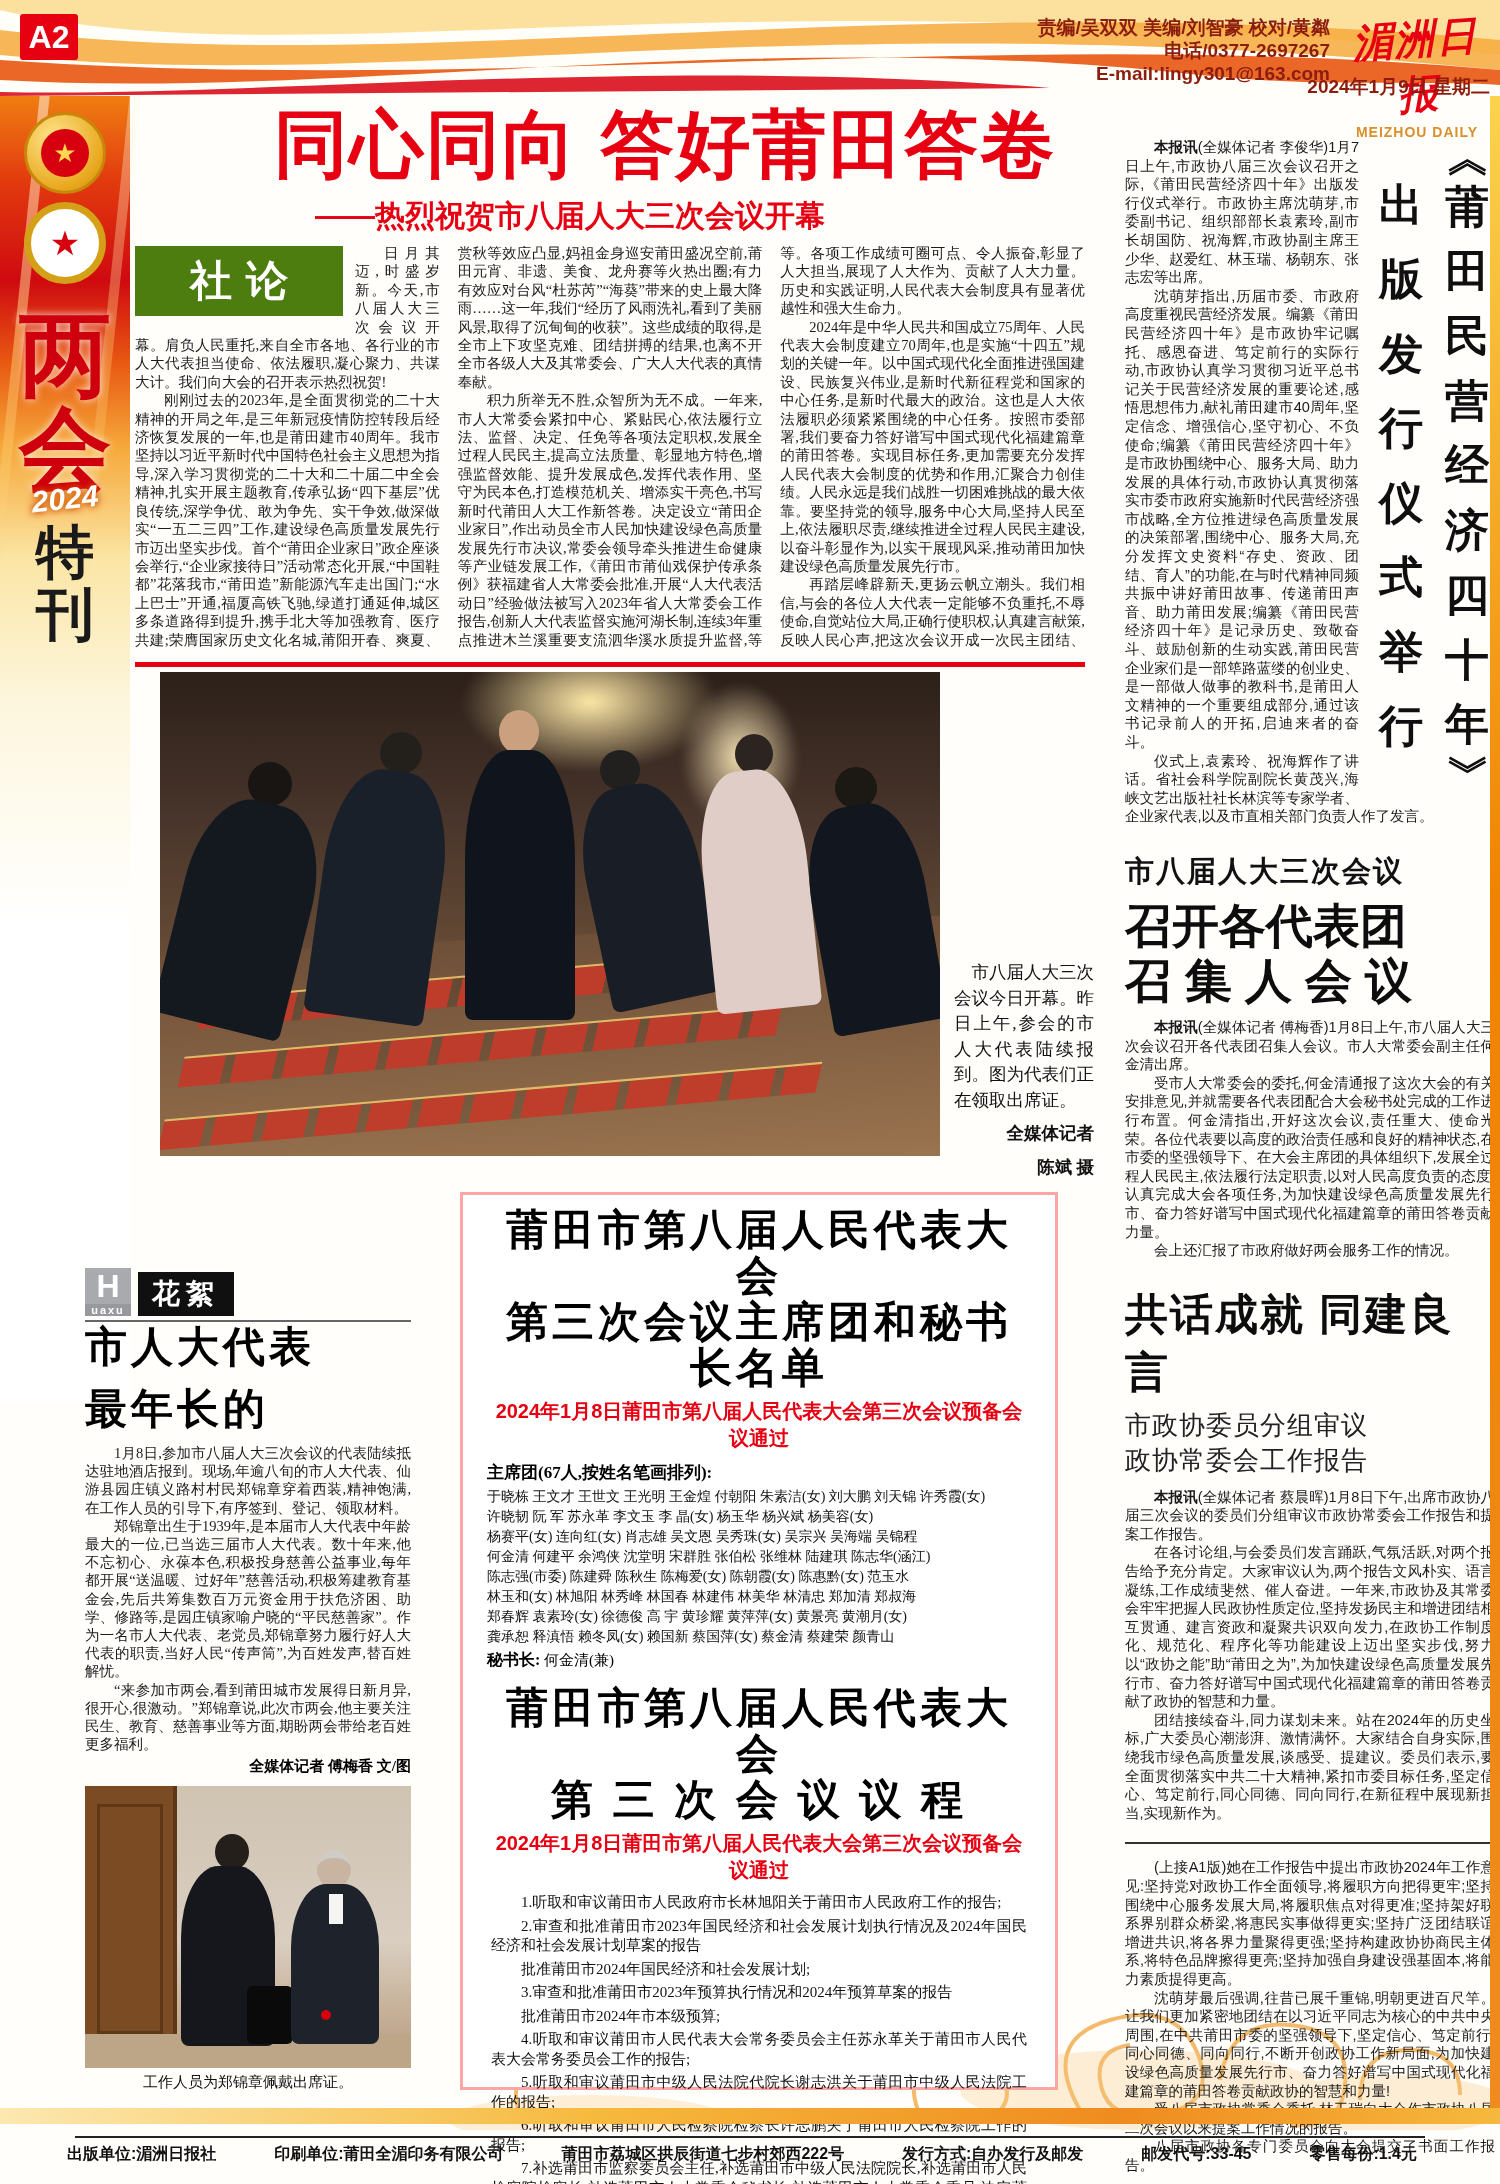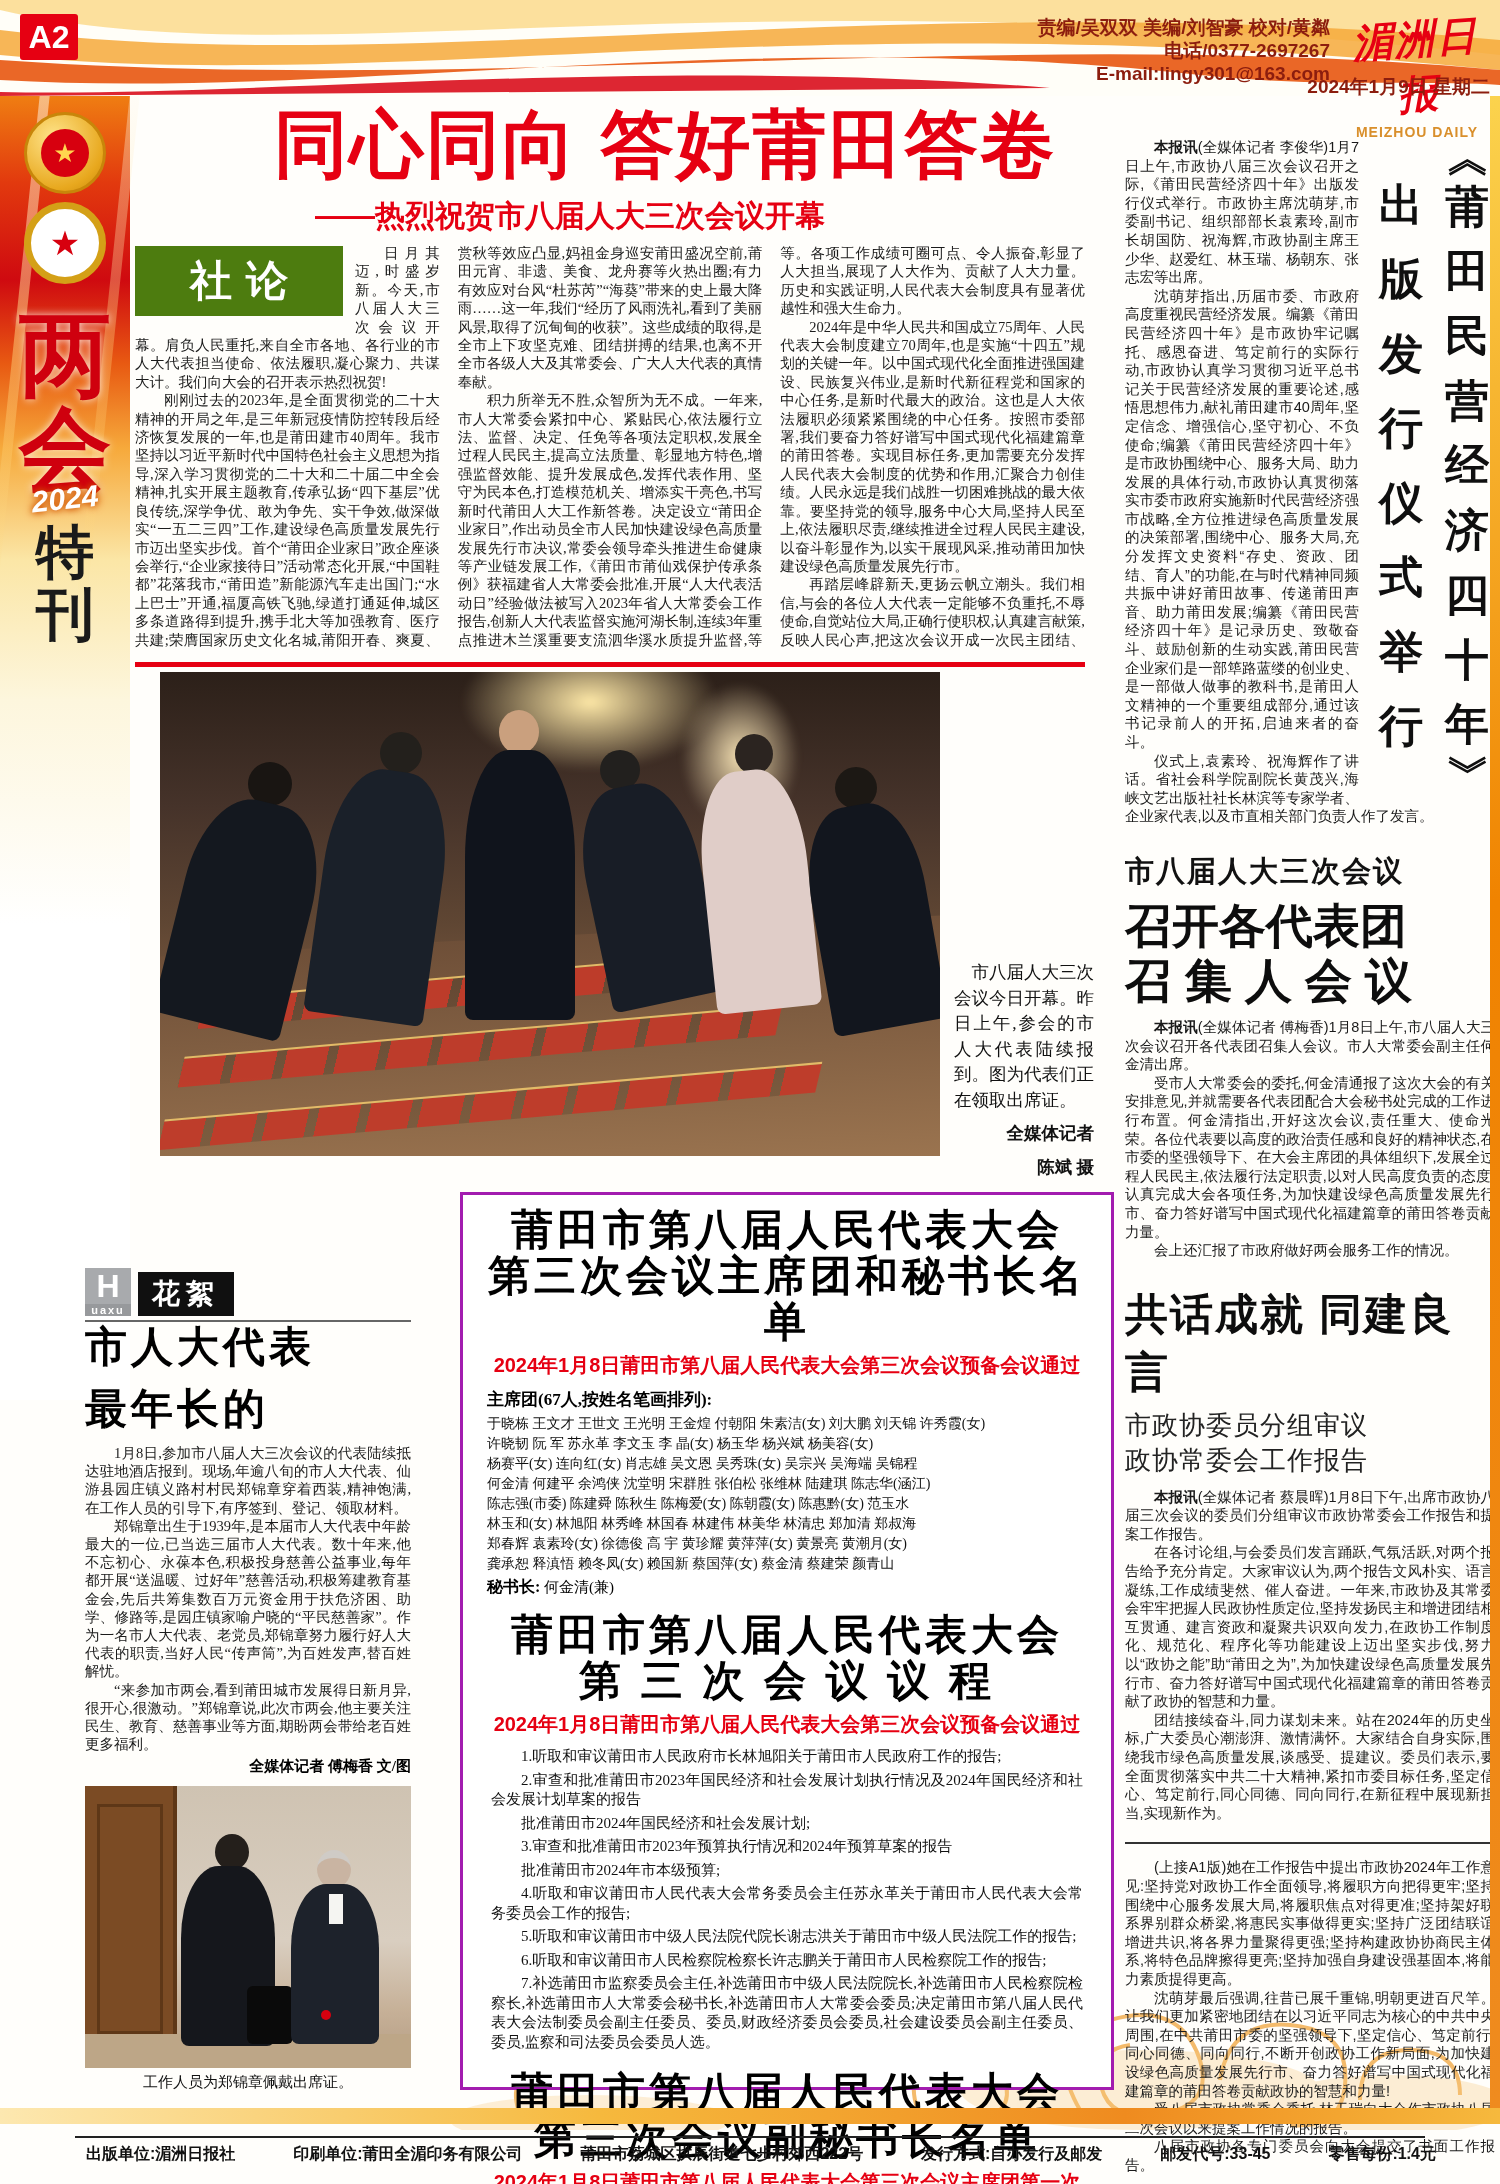--- a/index.html
+++ b/index.html
@@ -52,21 +52,21 @@
   .mp-table { position:absolute; left:-20px; bottom:-30px; width:820px; height:250px; background:linear-gradient(180deg,#6e4f38,#9c7550); transform:skewY(-3deg); }
   .mp-cards { position:absolute; height:30px; background:repeating-linear-gradient(90deg,#c13b2a 0 42px,rgba(0,0,0,.15) 42px 52px); transform:rotate(-5deg) skewX(-18deg); border-top:2px solid #e8c06a; opacity:.95; }
   .fig { position:absolute; }
   .fig-head { border-radius:50%; }
   .fig-body { border-radius:40% 40% 8px 8px; }
   .main-caption { position:absolute; left:954px; top:960px; width:140px; font-family:"Liberation Serif",serif;
     font-size:17.5px; line-height:25.5px; text-align:justify; color:#111; }
   .main-caption .cap-byline { text-align:right; margin-top:8px; font-weight:700; }
 
   
-  .center-box { position:absolute; left:460px; top:1192px; width:654px; height:898px; border:3px solid #a21caf; background:#fff; padding:12px 24px 8px; }
+  .center-box { position:absolute; left:460px; top:1192px; width:598px; height:898px; border:3px solid #fca5a5; background:#fff; padding:12px 24px 8px; }
   .cb-title { text-align:center; font-size:42px; font-weight:900; line-height:46px; letter-spacing:4px; color:#000; }
   .cb-approve { text-align:center; font-size:20px; font-weight:700; color:#e60012; margin:7px 0 9px; }
   .cb-roster-label { font-size:17px; font-weight:700; font-family:"Liberation Serif",serif; margin-bottom:3px; }
   .cb-row { font-size:14px; line-height:20px; white-space:nowrap; font-family:"Liberation Serif",serif; color:#111; }
   .cb-sec { font-size:15px; margin-top:3px; font-family:"Liberation Serif",serif; }
   .cb-sec b { font-size:16px; }
   .cb-gap { height:14px; }
   .cb-agenda p { font-size:15px; line-height:19.5px; text-indent:2em; margin:4px; text-align:justify; font-family:"Liberation Serif",serif; color:#111; }
 
   
@@ -96,21 +96,21 @@
   .sec-body { margin-top:10px; }
   .hl-mid { font-size:43px; font-weight:900; color:#0d0d0d; margin-top:26px; letter-spacing:2px; }
   .deck { font-size:26px; color:#222; line-height:35px; font-weight:500; letter-spacing:1px; margin-top:6px; }
   .continued { border-top:2px solid #333; margin-top:20px; padding-top:14px; }
   .right-strip { position:absolute; left:1490px; top:96px; width:10px; height:2012px; background:linear-gradient(180deg,#fbd34d,#f08300 40%,#ef8b1f); }
 
   
   .clouds { position:absolute; left:440px; top:1930px; width:1060px; height:200px; }
   .bottom-bar { position:absolute; left:0; top:2108px; width:1500px; height:16px; background:linear-gradient(90deg,#fde8b0,#f6b93d 40%,#ef8b1f 75%,#f6b93d); }
   .footer-line { position:absolute; left:75px; top:2136px; width:1350px; height:2px; background:#222; }
-  .footer { position:absolute; left:86px; top:2144px; width:1350px; display:flex; justify-content:space-between; font-size:16px; font-weight:700; color:#111; }
+  .footer { position:absolute; left:67px; top:2144px; width:1350px; display:flex; justify-content:space-between; font-size:16px; font-weight:700; color:#111; }
 </style>
 </head>
 <body>
 
 <div class="page">
 
   <div class="left-strip">
     <div class="strip-streak" style="left:14px;"></div>
     <div class="strip-streak" style="left:104px; opacity:.35;"></div>
     <div class="nat-emblem">

